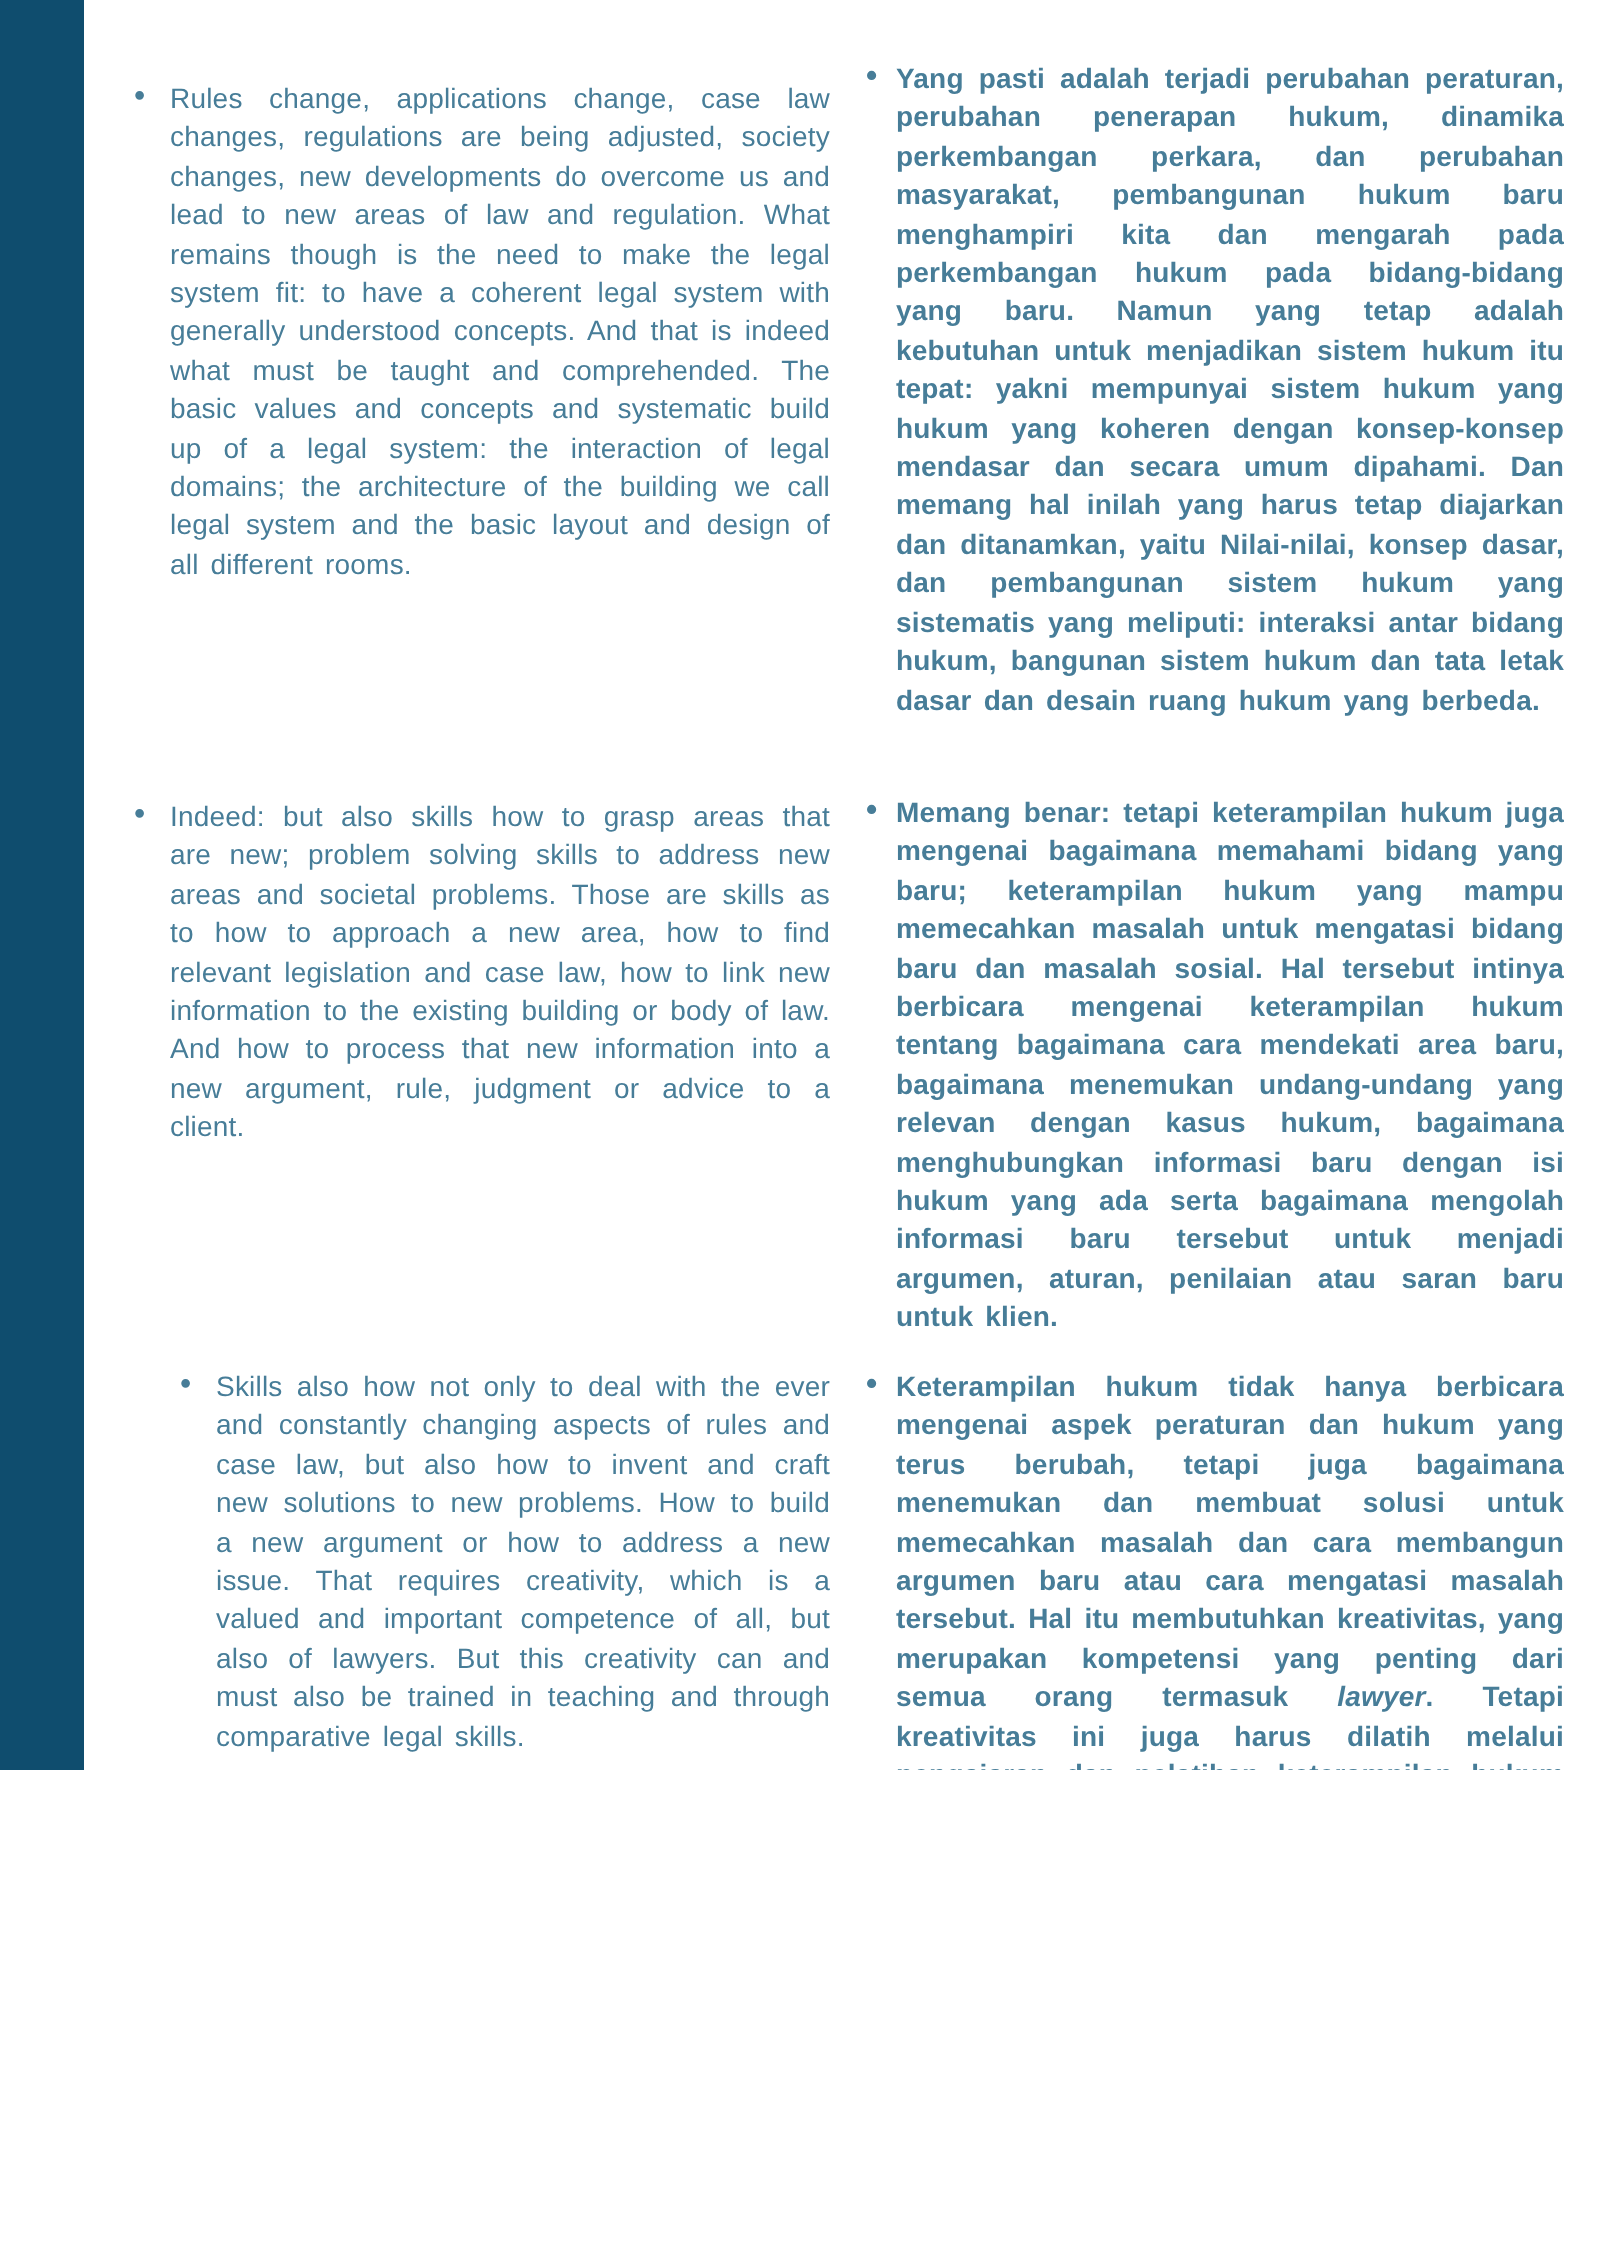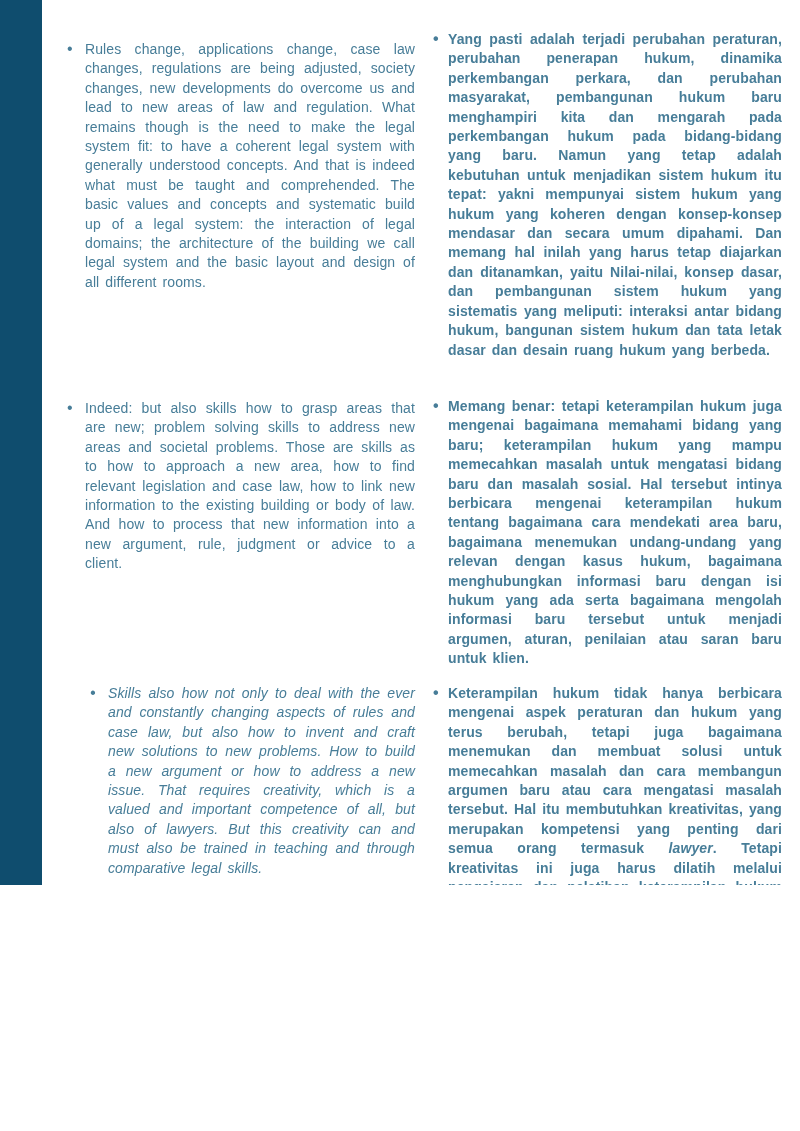--- a/index.html
+++ b/index.html
@@ -28,21 +28,21 @@
   }
   .bullet-item::before{
     content:"\2022";
     position:absolute;
     left:-18px;
     top:-1px;
     font-size:16px;
     color:#477d98;
   }
   .col-left-item{left:85px;width:330px;}
-  .col-left-item.indent{left:108px;width:307px;font-style:italic;}
+  .col-left-item.indent{left:108px;width:307px;}
   .col-right-item{left:448px;width:334px;font-weight:bold;}
   .col-right-item::before{left:-15px;}
   .italic{font-style:italic;}
   .page-label{
     position:absolute;
     left:660px;top:1084px;
     width:100px;
     text-align:right;
     font-size:10.5px;
     font-style:italic;

